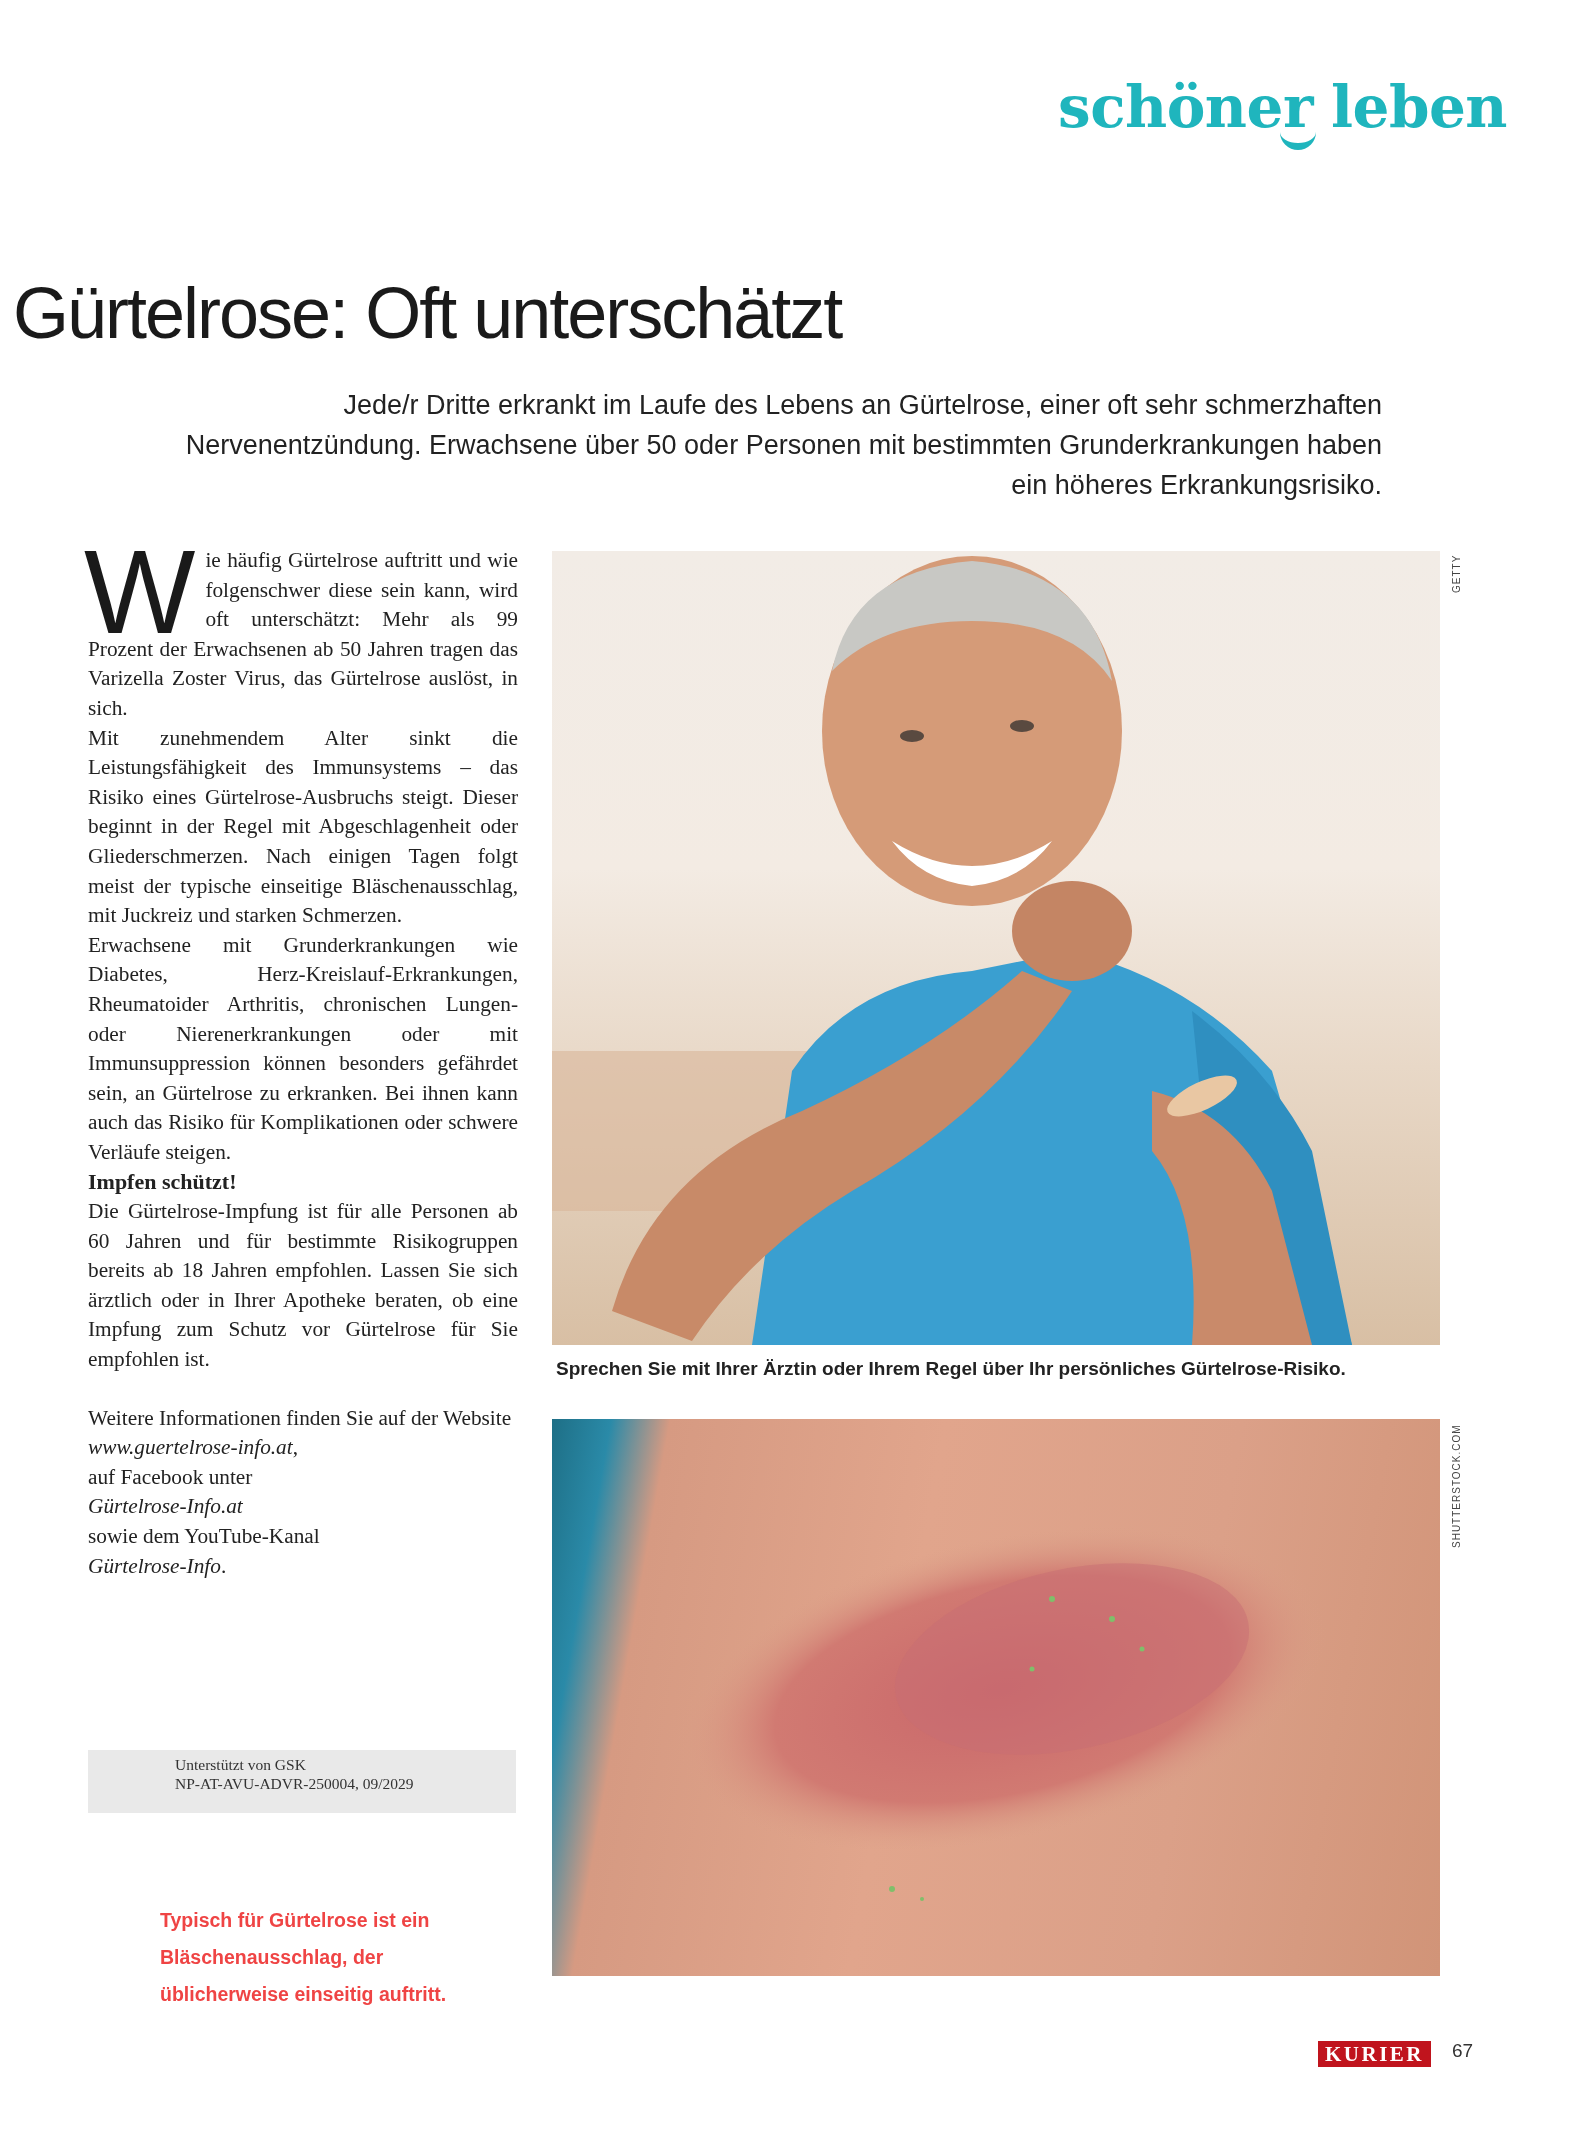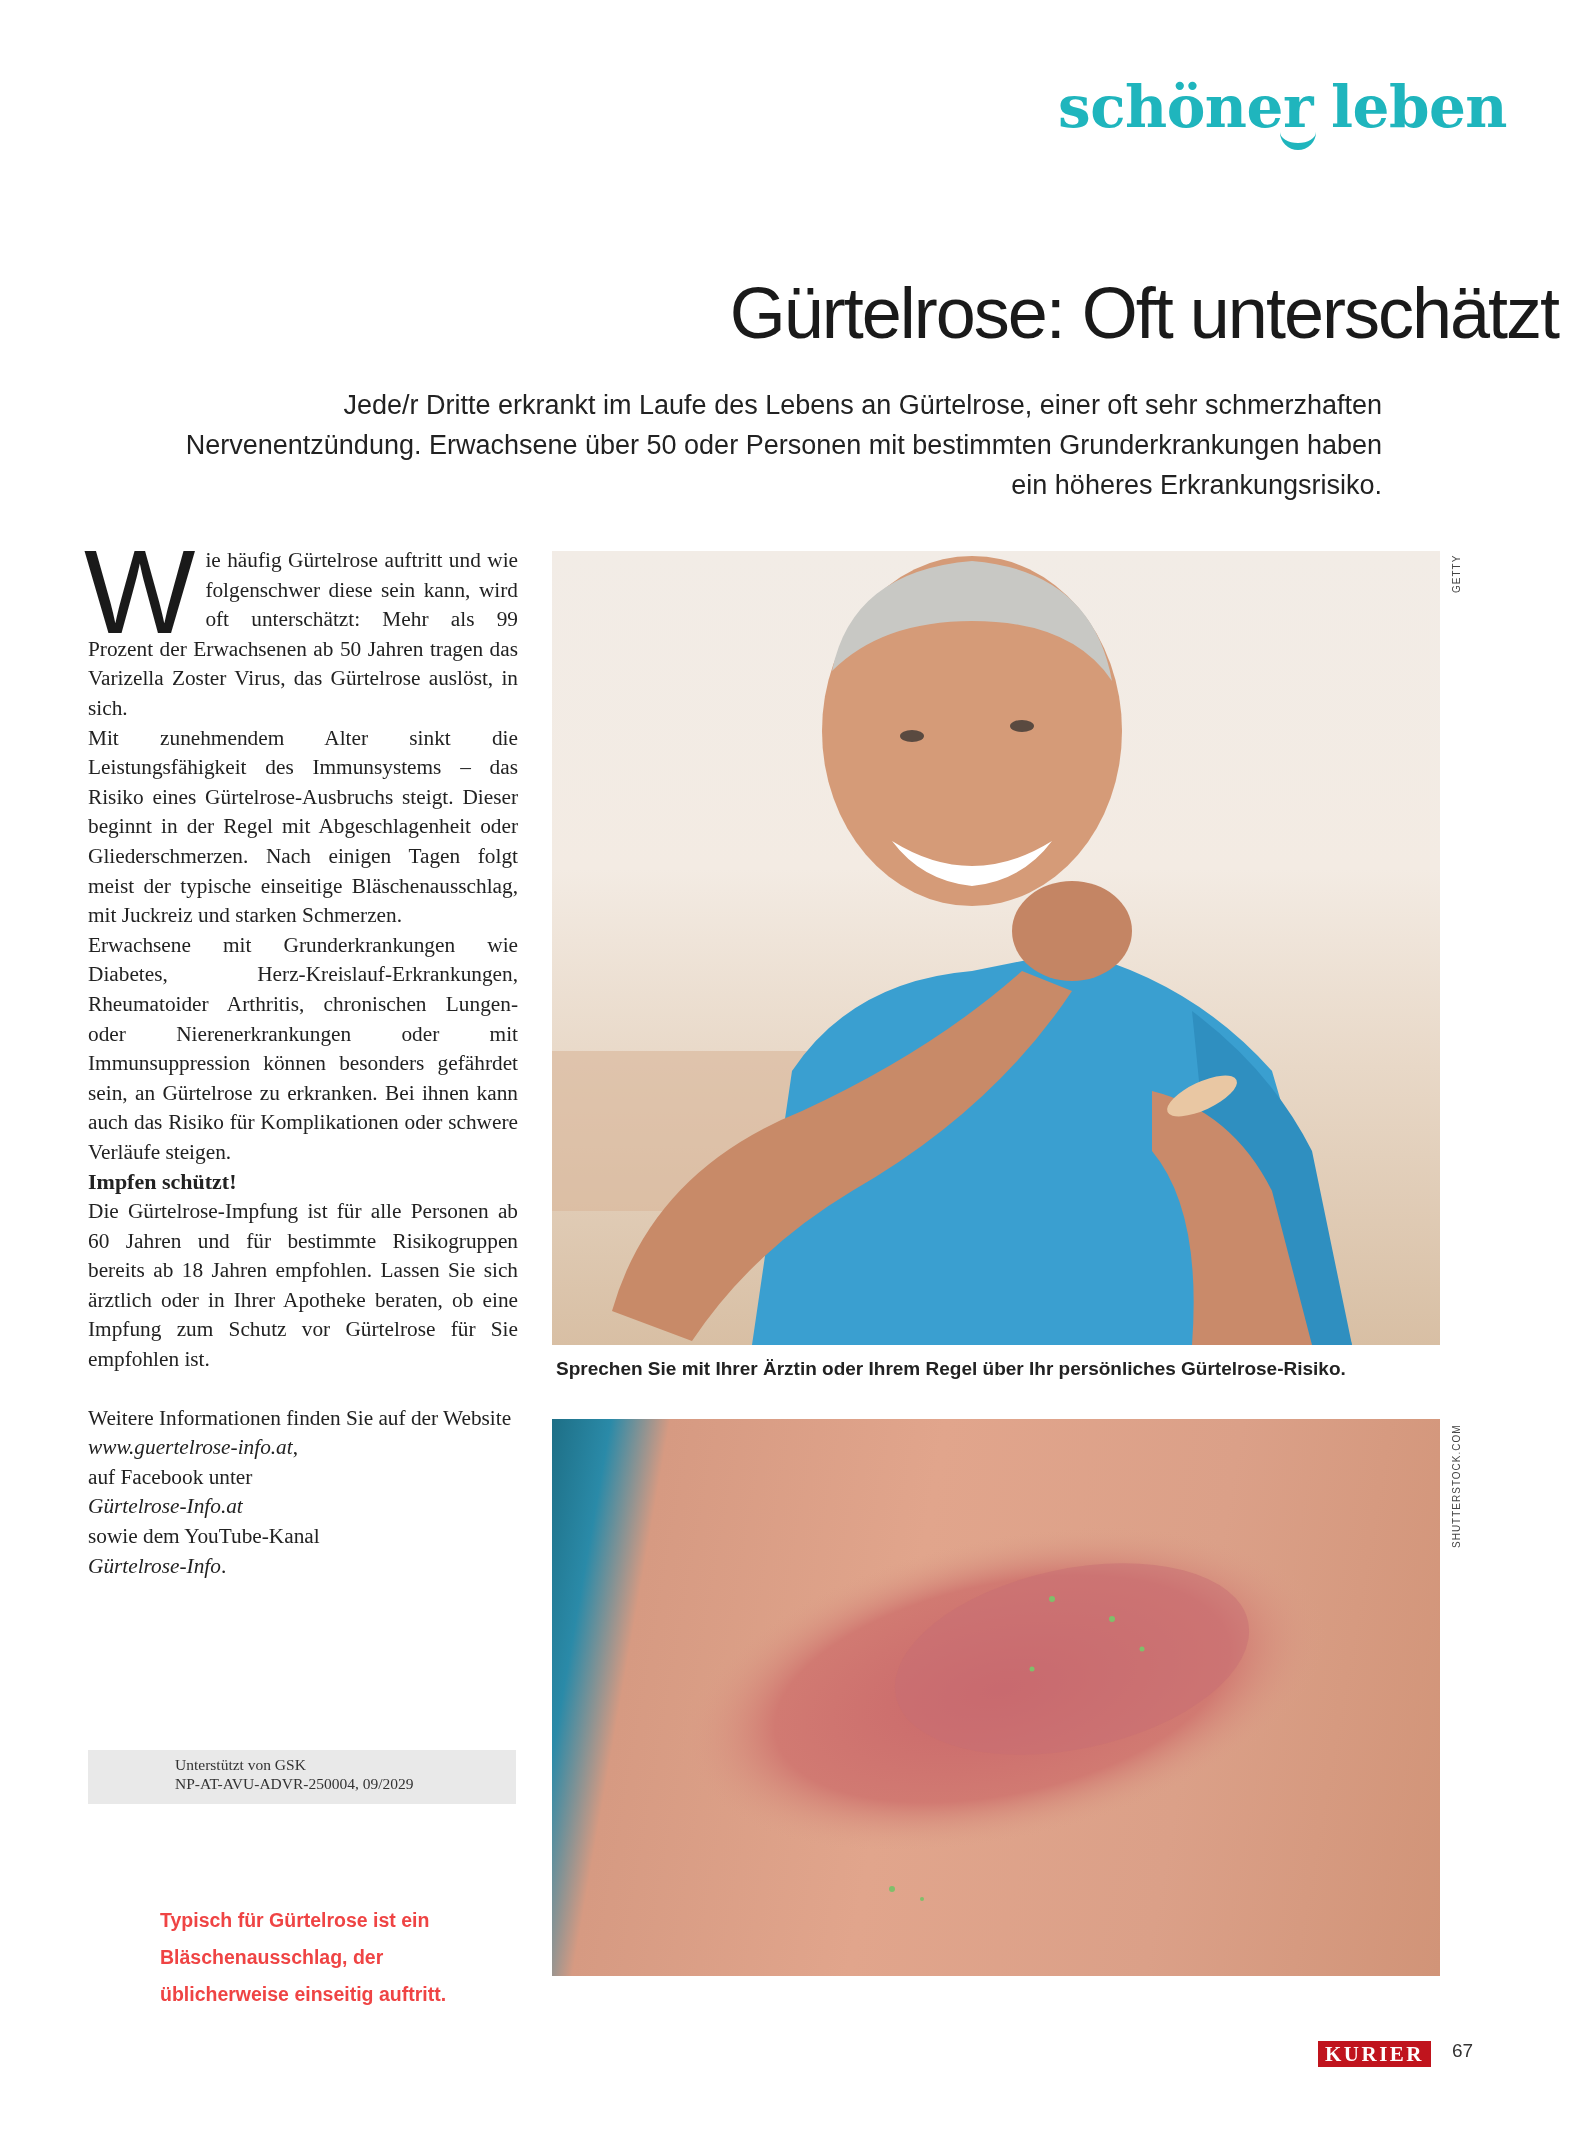--- a/index.html
+++ b/index.html
@@ -2,31 +2,31 @@
 <html><head>
 <meta charset="utf-8">
 <style>
   * { box-sizing: border-box; margin: 0; padding: 0; }
   html, body { width: 1593px; height: 2139px; background: #ffffff; overflow: hidden; }
   body { position: relative; color: #1e1e1e; font-family: "Liberation Serif", serif; }
 
   .brand { position: absolute; left: 1058px; top: 78px; font-family: "DejaVu Serif", serif; font-size: 58px; font-weight: bold; color: #1fb5bd; letter-spacing: -0.5px; line-height: 1; }
   .brand .smile { position: absolute; left: 222px; top: 54px; width: 36px; height: 18px; border-bottom: 7px solid #1fb5bd; border-radius: 0 0 40px 40px; }
 
-  .headline { position: absolute; left: 16px; top: 272px; width: 1542px; text-align: right; font-family: "Liberation Sans", sans-serif; font-size: 72px; font-weight: normal; color: #1a1a1a; letter-spacing: -2px; padding-left: 9px; }
+  .headline { position: absolute; left: 4px; top: 272px; width: 1542px; text-align: left; font-family: "Liberation Sans", sans-serif; font-size: 72px; font-weight: normal; color: #1a1a1a; letter-spacing: -2px; padding-left: 9px; }
   .lead { position: absolute; left: 160px; top: 385px; width: 1222px; text-align: right; font-family: "Liberation Sans", sans-serif; font-size: 27px; line-height: 40px; color: #222; }
 
   .col { position: absolute; left: 88px; top: 546px; width: 430px; font-family: "Liberation Serif", serif; font-size: 21.3px; line-height: 29.6px; color: #222; text-align: justify; hyphens: manual; }
   .col p { margin: 0; }
   .dropcap { float: left; font-family: "Liberation Sans", sans-serif; font-size: 118px; line-height: 88px; margin: 2px 10px -6px -4px; font-weight: normal; color: #1a1a1a; }
   .subhead { font-weight: bold; margin-top: 29px; font-size: 22px; }
   .info { margin-top: 29px; text-align: left; }
   .info em { font-style: italic; }
 
-  .sponsor { position: absolute; left: 88px; top: 1750px; width: 428px; height: 54px; background: #e9e9e9; padding: 5px 0 0 87px; font-family: "Liberation Serif", serif; font-size: 15.5px; line-height: 19px; color: #333; }
+  .sponsor { position: absolute; left: 88px; top: 1750px; width: 428px; height: 63px; background: #e9e9e9; padding: 5px 0 0 87px; font-family: "Liberation Serif", serif; font-size: 15.5px; line-height: 19px; color: #333; }
 
   .caption-side { position: absolute; left: 160px; top: 1902px; width: 357px; font-family: "Liberation Sans", sans-serif; font-weight: bold; font-size: 19.5px; line-height: 37px; color: #ef4444; }
   .caption-main { position: absolute; left: 556px; top: 1358px; font-family: "Liberation Sans", sans-serif; font-weight: bold; font-size: 19px; color: #222; }
 
   .photo { position: absolute; overflow: hidden; }
   .photo1 { left: 552px; top: 551px; width: 888px; height: 794px;
     background: linear-gradient(180deg, #f2ece6 0%, #f3ebe3 40%, #e8d8c7 65%, #d8bfa4 100%); }
   .photo2 { left: 552px; top: 1419px; width: 888px; height: 557px;
     background: linear-gradient(100deg, #1e6f86 0%, #2a8aa8 6%, #d69a82 12%, #e1a58c 40%, #dba088 70%, #d19478 100%); }
 

